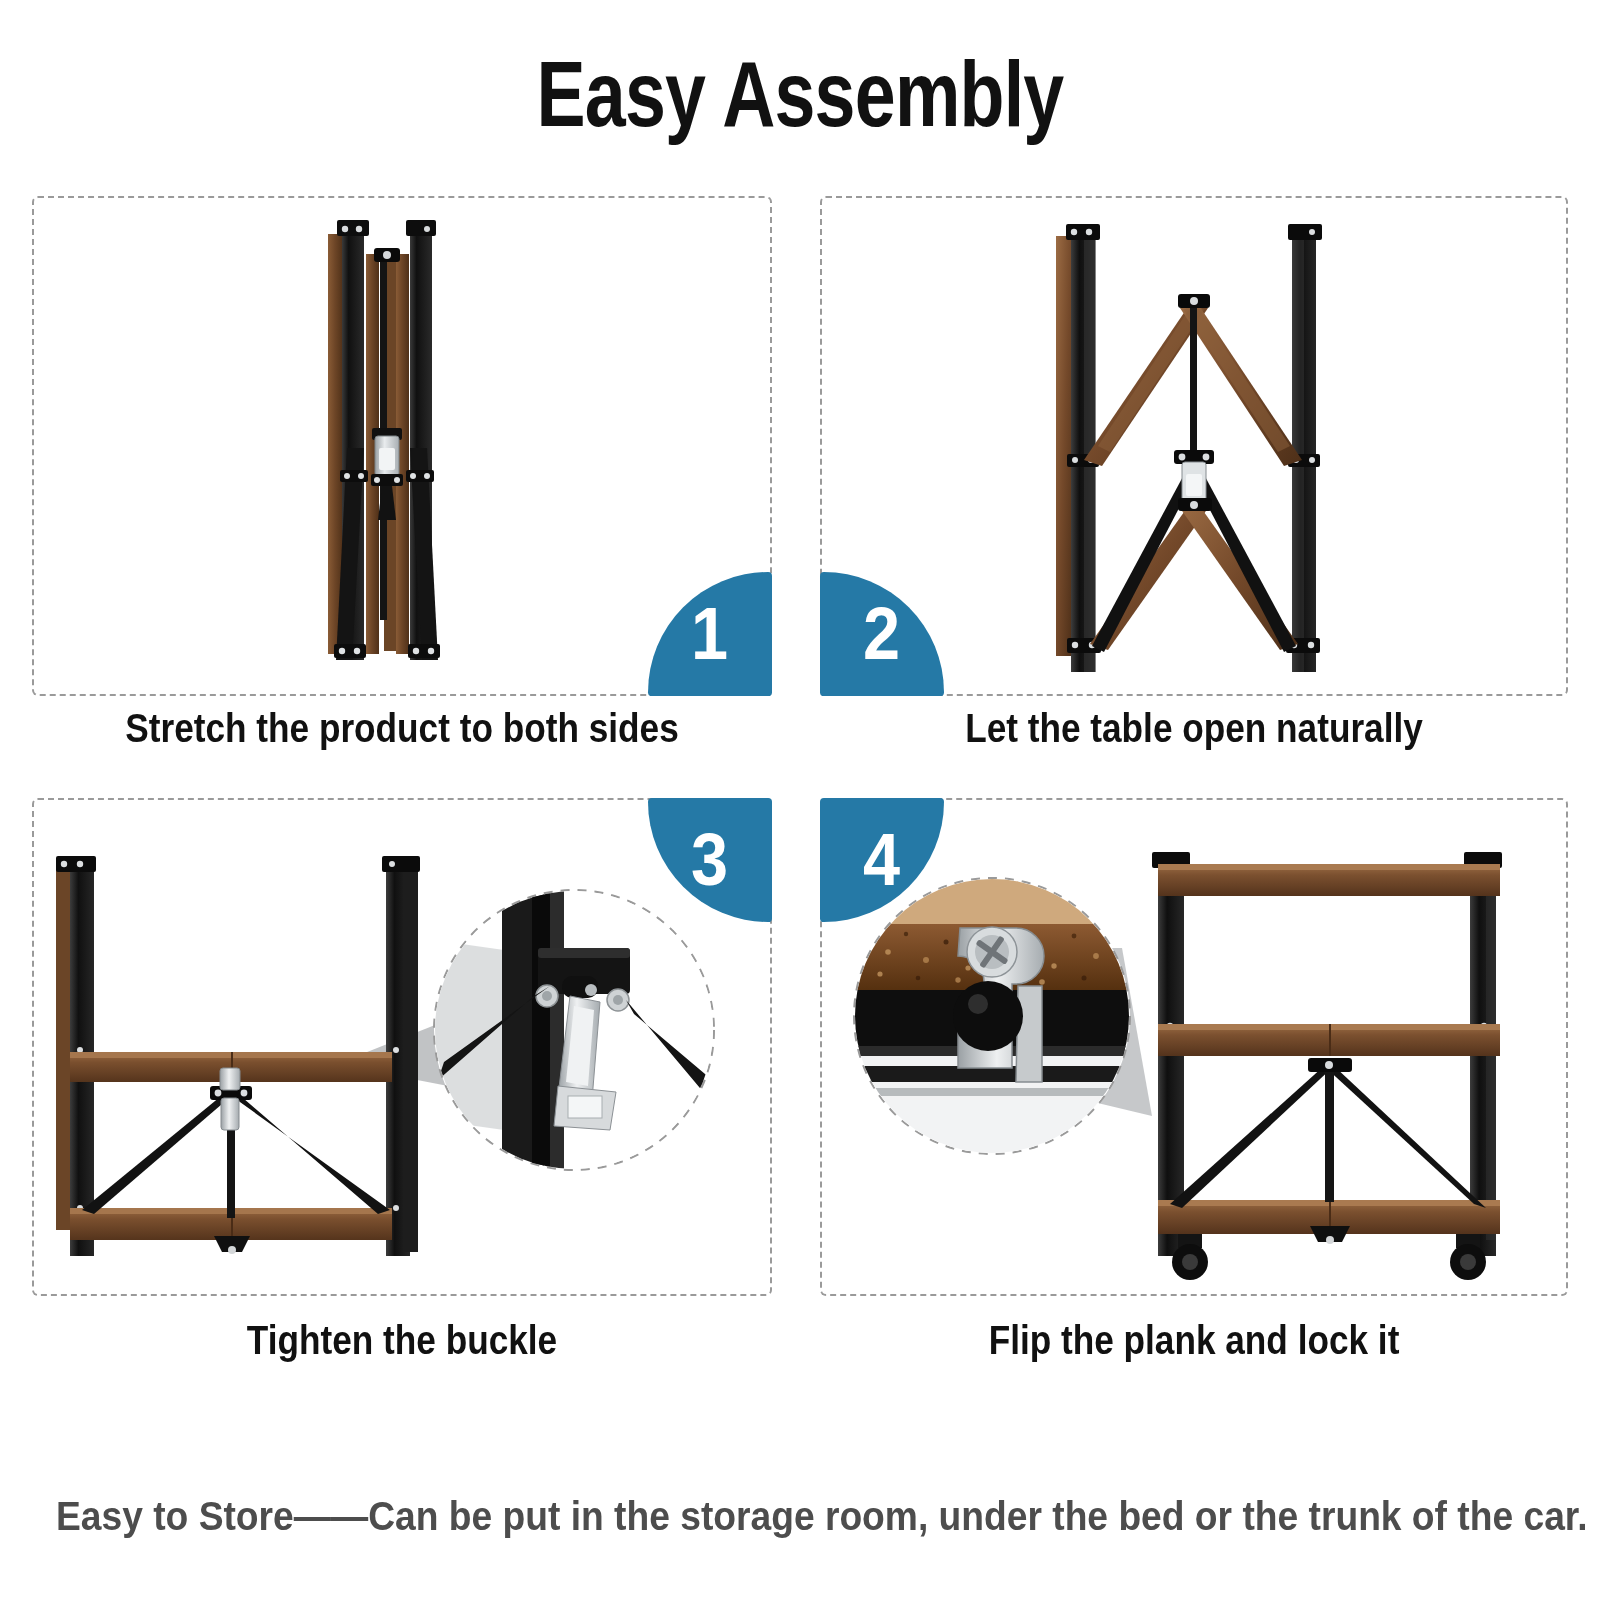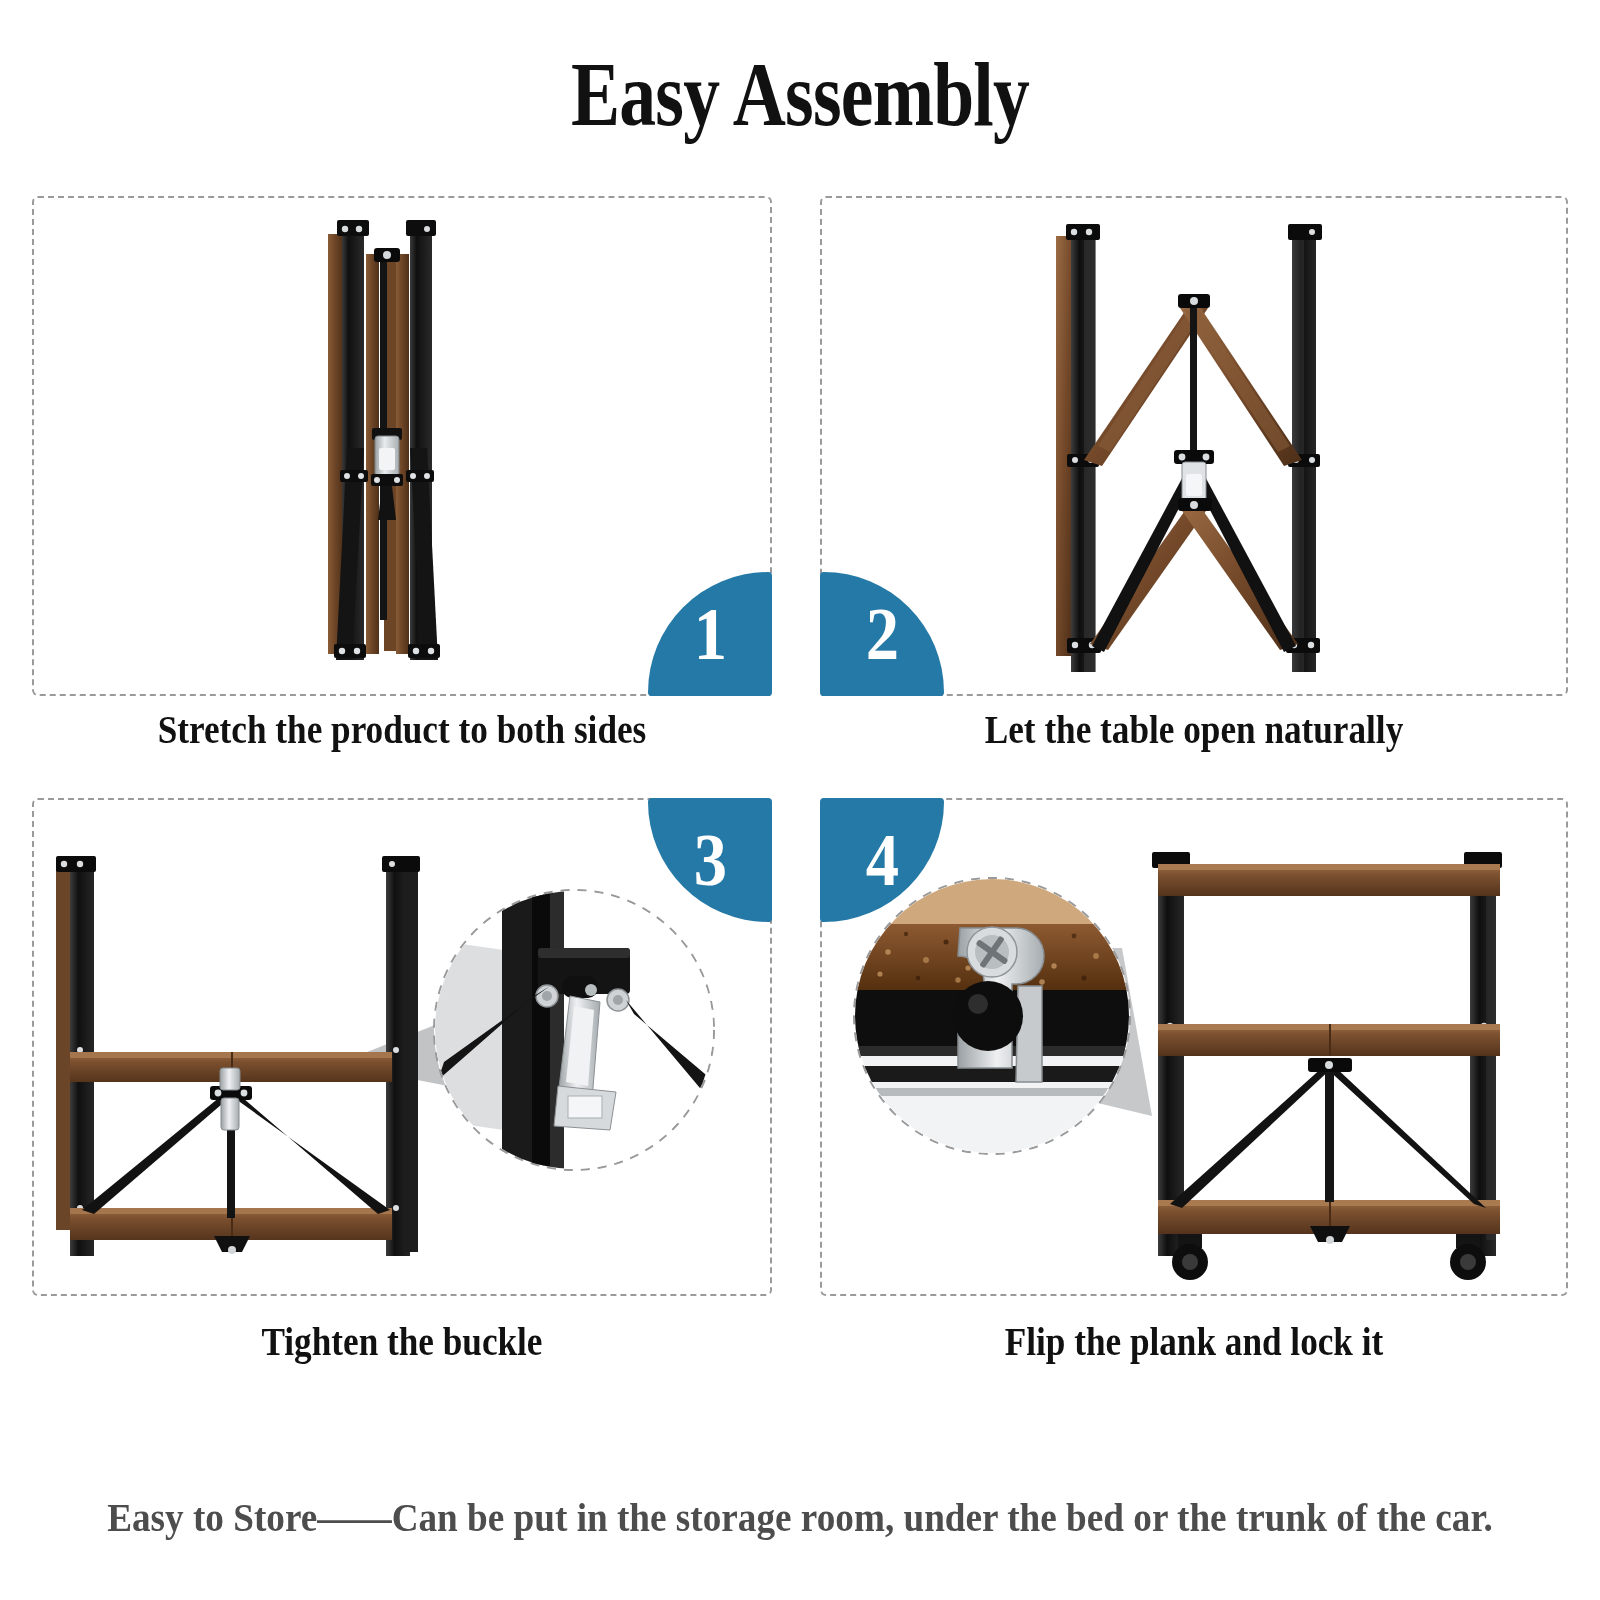--- a/index.html
+++ b/index.html
@@ -3,21 +3,21 @@
 <meta charset="utf-8">
 <style>
   html,body{margin:0;padding:0;}
   body{
     width:1600px;height:1600px;
     background:#ffffff;
     font-family:"Liberation Sans","DejaVu Sans",sans-serif;
     overflow:hidden;
     position:relative;
   }
-  .page{position:absolute;inset:0;font-family:Liberation Serif, serif;}
+  .page{position:absolute;inset:0;}
 
   
   .title{
     position:absolute;left:0;top:48px;width:1600px;
     text-align:center;
     font-size:92px;line-height:1;
     font-weight:bold;
     color:#111111;
     letter-spacing:-1px;
     transform:scaleX(0.80);

